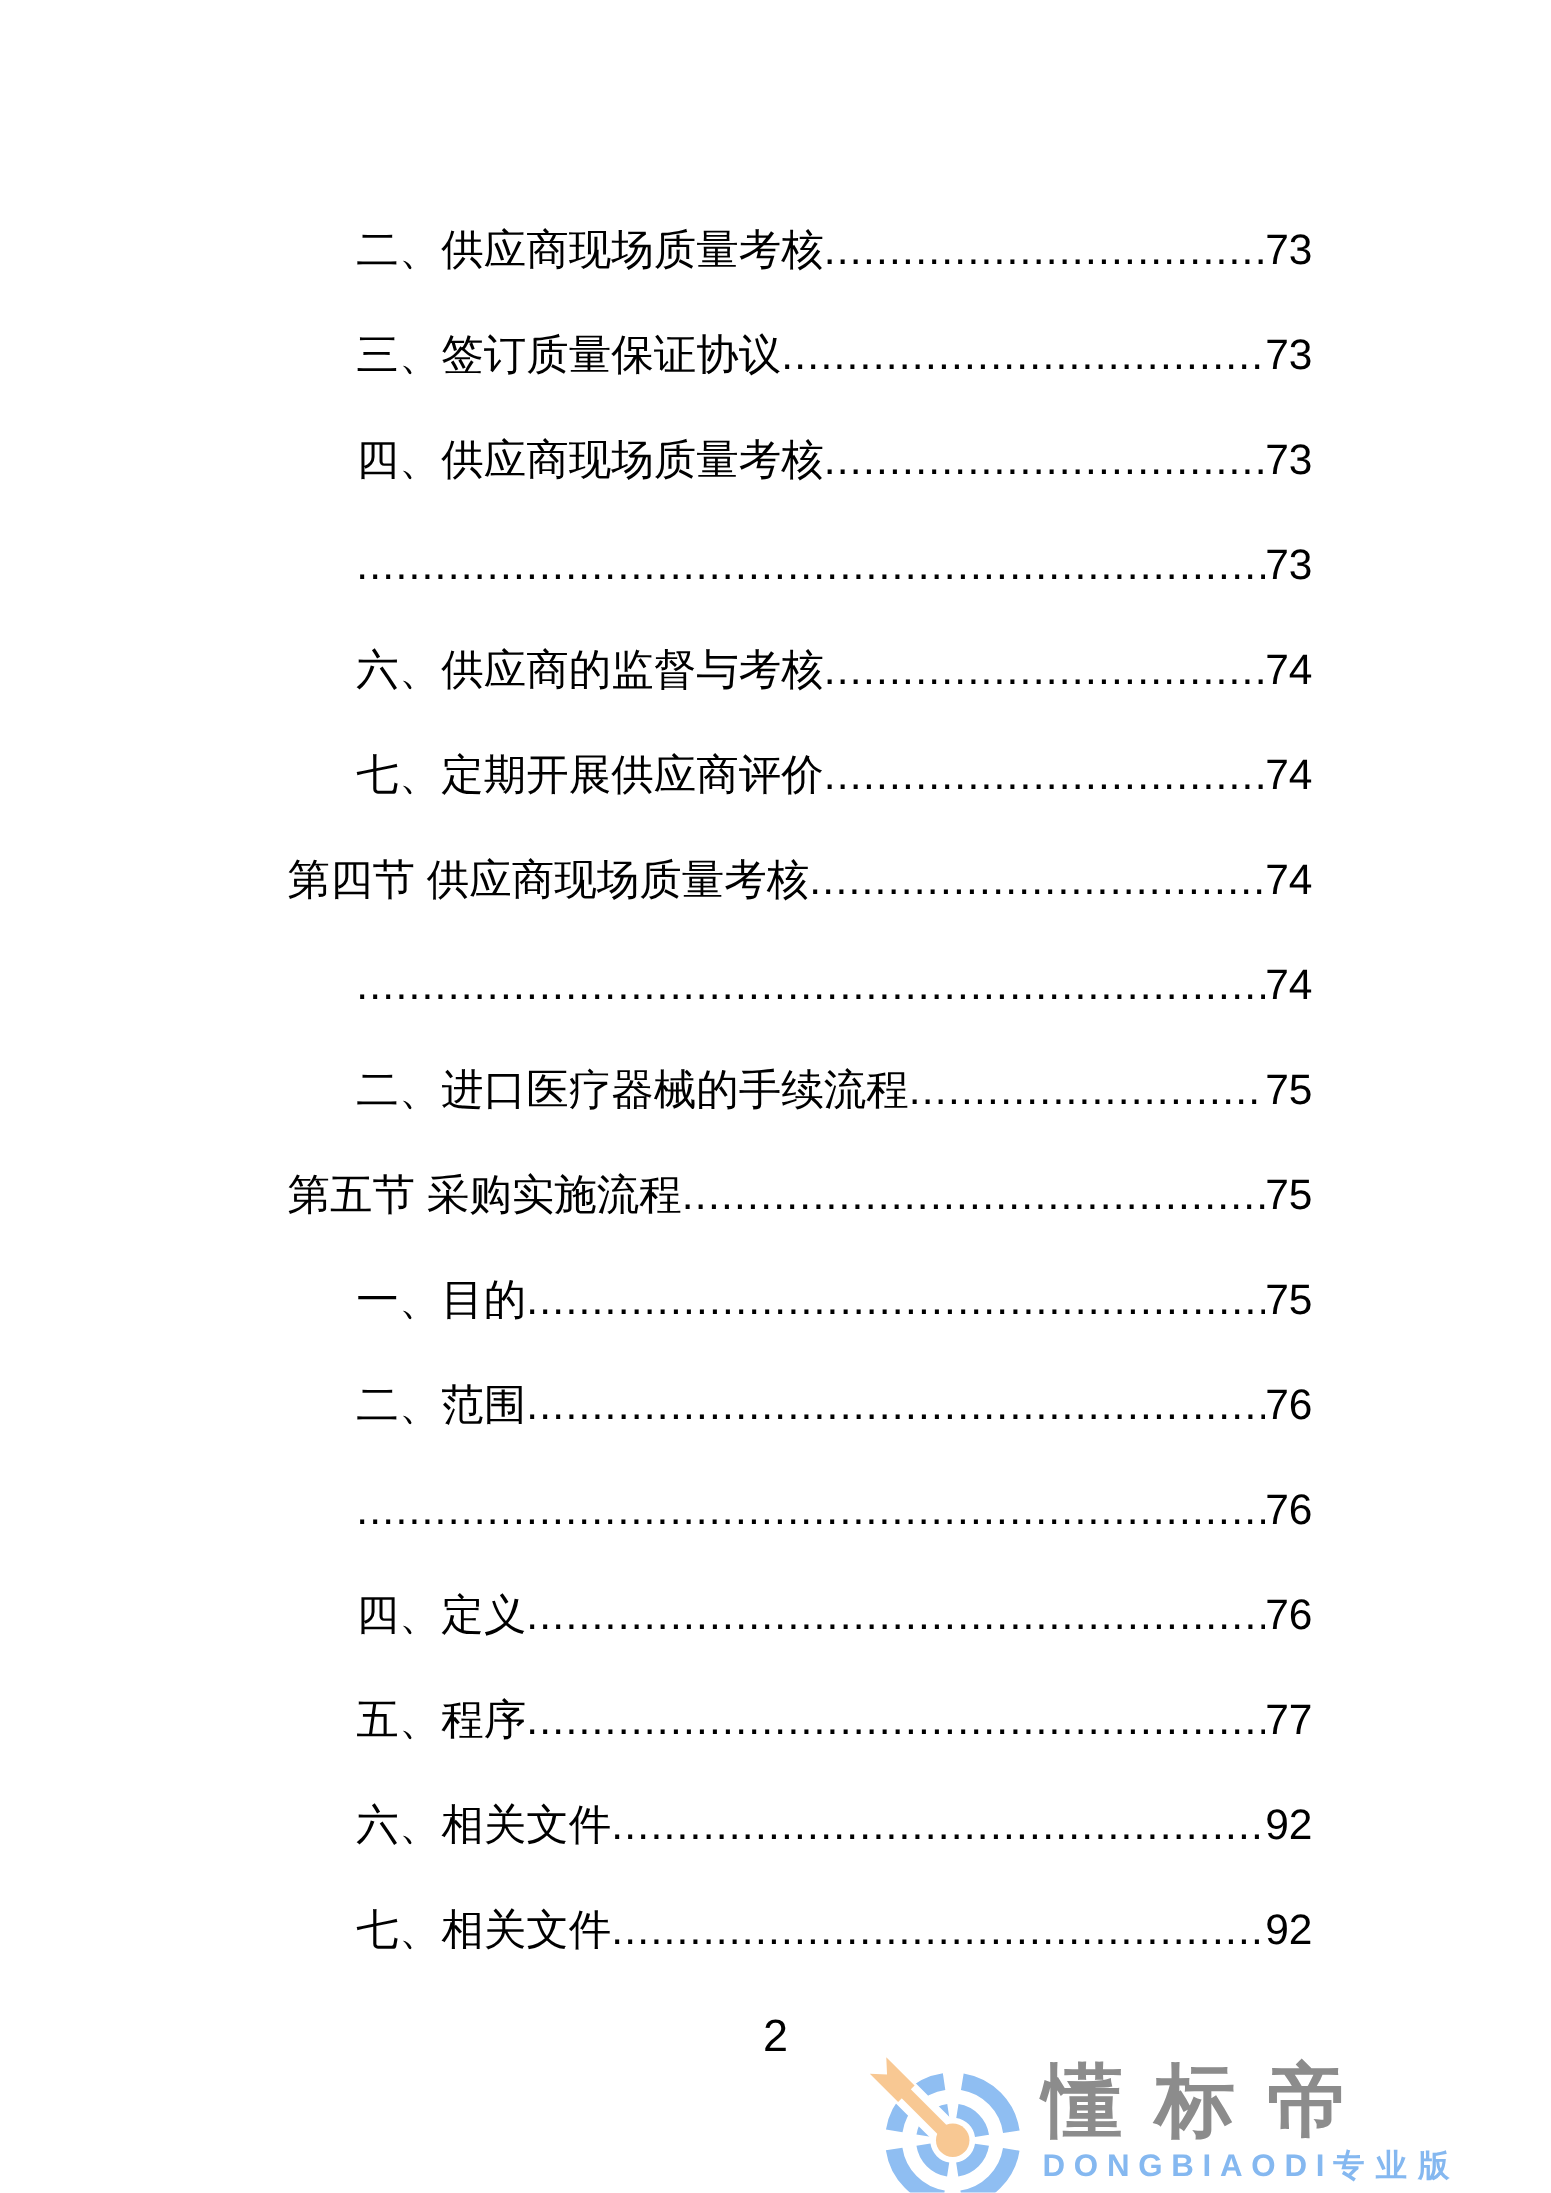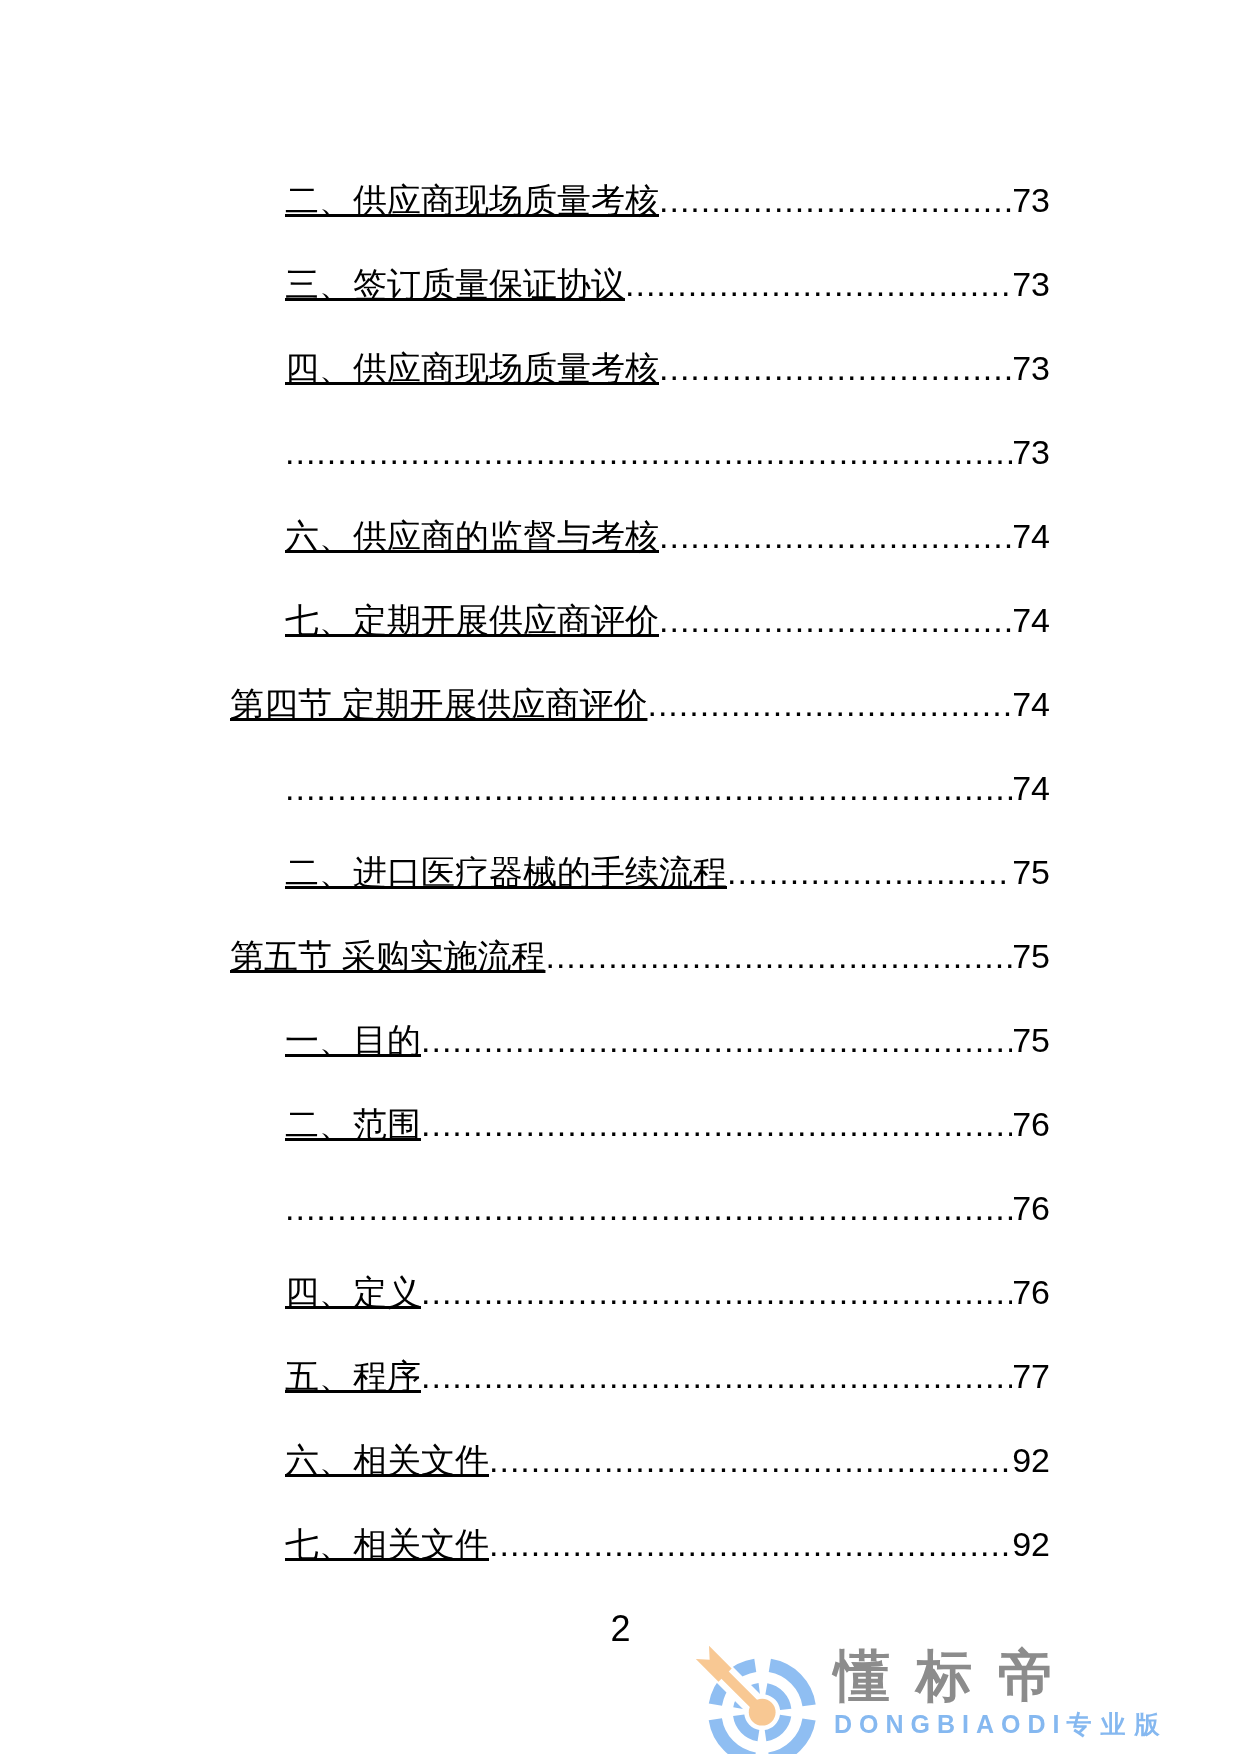--- a/index.html
+++ b/index.html
@@ -19,21 +19,21 @@
     display:flex;
     align-items:baseline;
     height:84px;
     line-height:84px;
     box-sizing:border-box;
     padding-right:191px;
     font-size:34px;
   }
   .toc-row.item    { padding-left:285px; }
   .toc-row.section { padding-left:230px; }
-  .toc-label { white-space:nowrap;text-decoration:underline; }
+  .toc-label { white-space:nowrap; }
   .dots {
     flex:1;
     overflow:hidden;
     white-space:nowrap;
     letter-spacing:1px;
     min-width:20px;
   }
   .dots::after {
     content:"..........................................................................................................................................................";
   }
@@ -57,21 +57,21 @@
     align-items:flex-start;
   }
   .wm-icon {
     width:136px; height:168px;
     margin-top:24px;
     flex:0 0 auto;
   }
   .wm-text { margin-left:10px; }
   .wm-brand {
     margin-top:50px;
-    font-size:56px;
+    font-size:64px;
     font-weight:bold;
     line-height:1.0;
     letter-spacing:26px;
     white-space:nowrap;
   }
   .wm-sub {
     margin-top:4px;
     font-size:25px;
     font-weight:bold;
     letter-spacing:7px;
@@ -109,21 +109,21 @@
       <span class="toc-label">六、供应商的监督与考核</span>
       <span class="dots"></span>
       <span class="toc-page">74</span>
     </div>
     <div class="toc-row item">
       <span class="toc-label">七、定期开展供应商评价</span>
       <span class="dots"></span>
       <span class="toc-page">74</span>
     </div>
     <div class="toc-row section">
-      <span class="toc-label">第四节 定期开展供应商评价</span>
+      <span class="toc-label">第四节 供应商现场质量考核</span>
       <span class="dots"></span>
       <span class="toc-page">74</span>
     </div>
     <div class="toc-row item">
       <span class="dots"></span>
       <span class="toc-page">74</span>
     </div>
     <div class="toc-row item">
       <span class="toc-label">二、进口医疗器械的手续流程</span>
       <span class="dots"></span>

